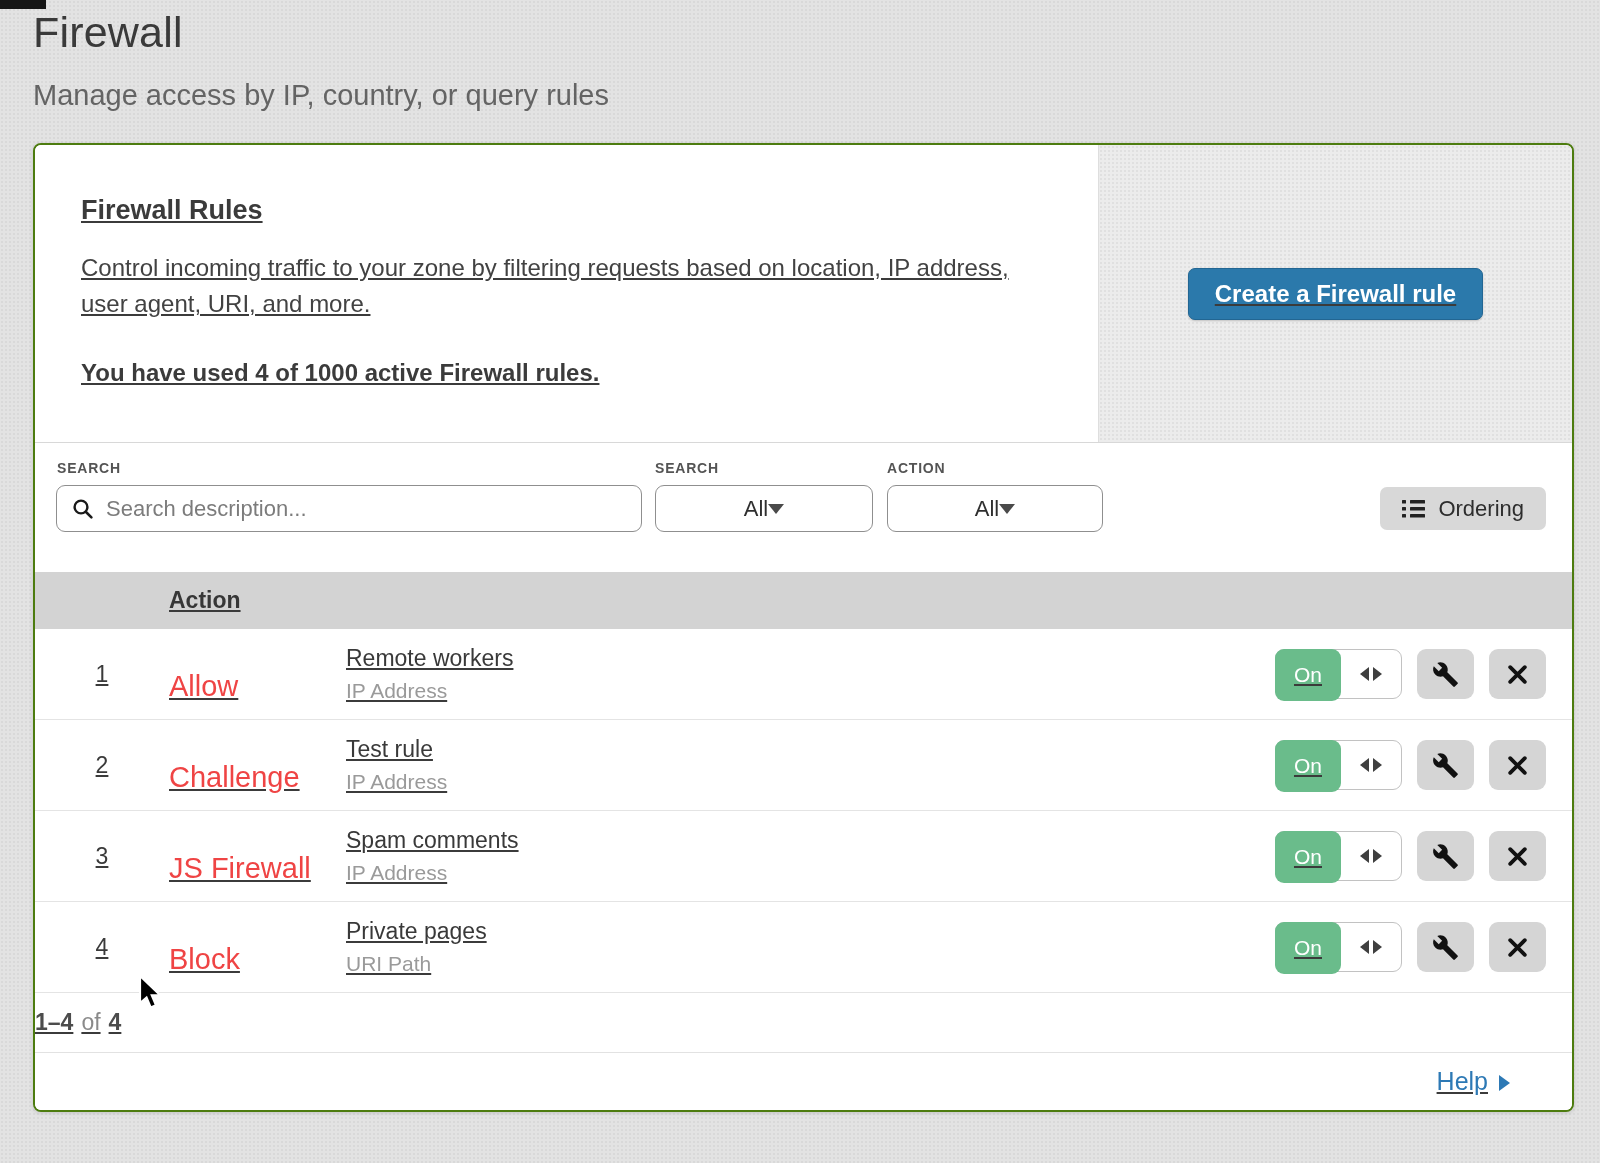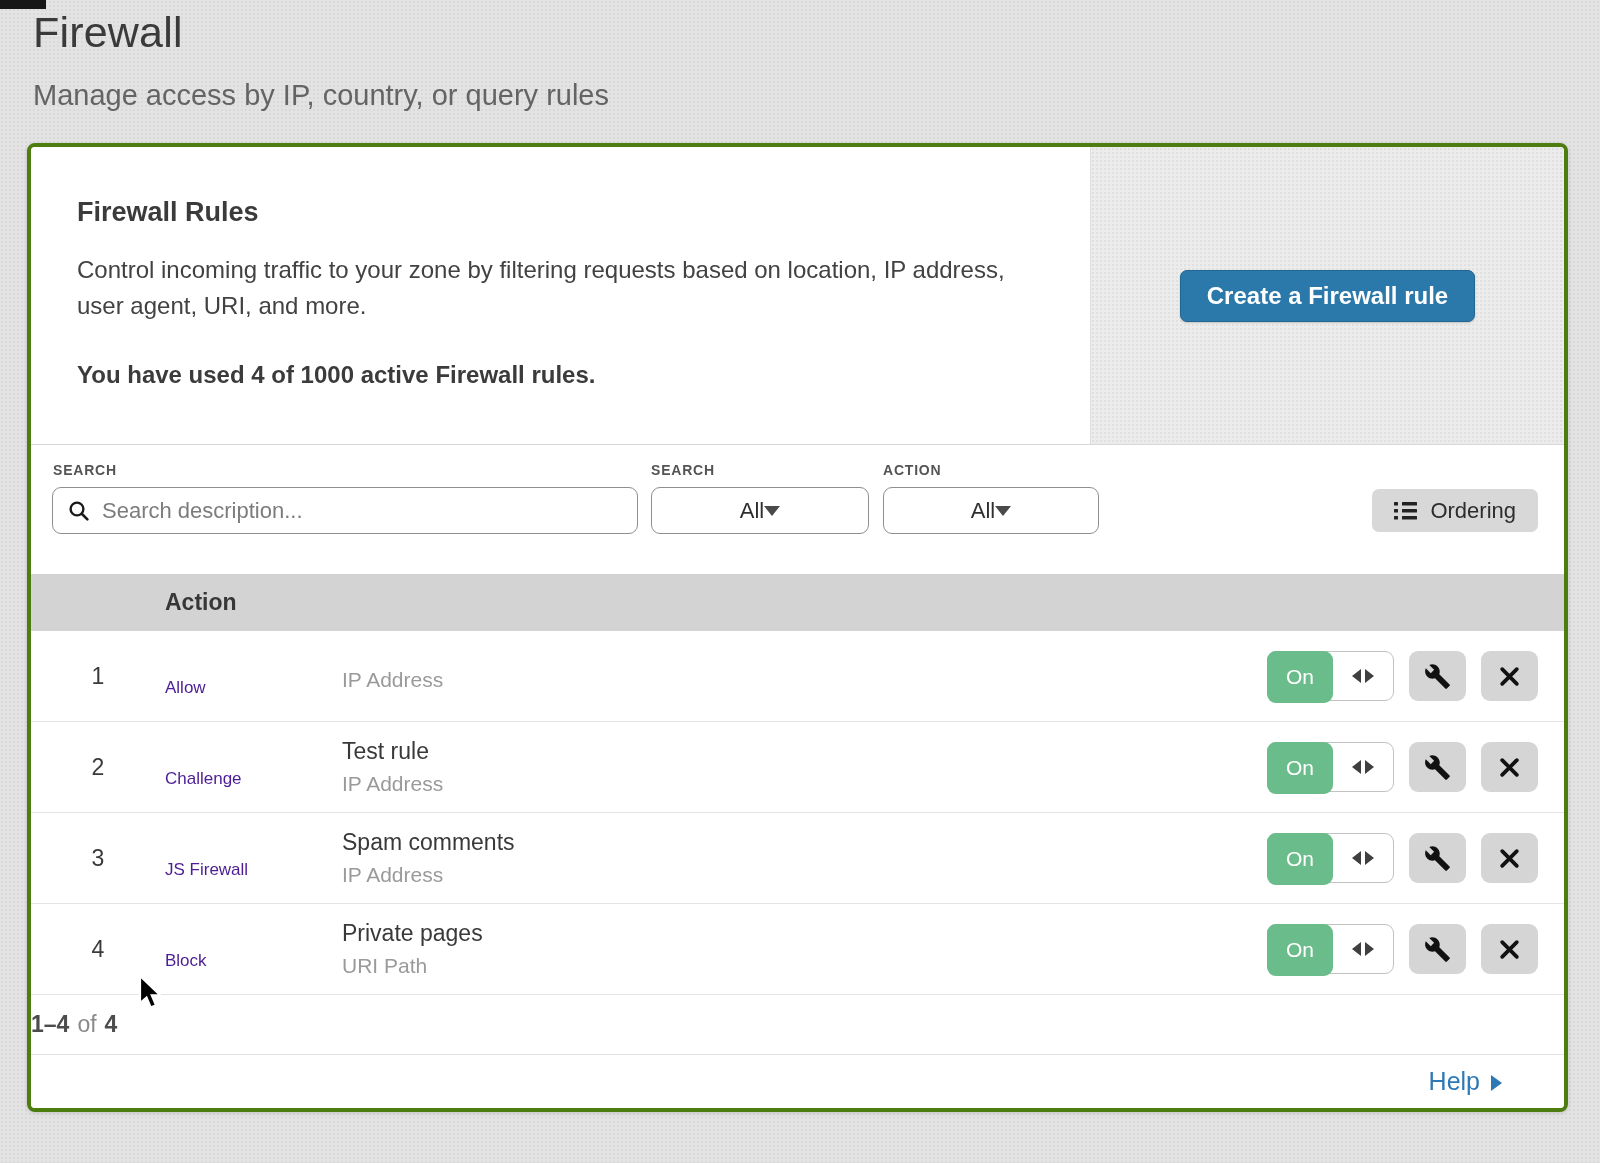--- a/index.html
+++ b/index.html
@@ -11,24 +11,24 @@
     background-size:4px 4px;
     position:relative;
     overflow:hidden;
     color:#3b3b3b;
   }
   .top-dark-strip { position:absolute; left:0; top:0; width:46px; height:9px; background:#161616; }
   .page-title { position:absolute; left:33px; top:8px; font-size:43px; font-weight:500; color:#3a3a3a; letter-spacing:0.2px; }
   .page-subtitle { position:absolute; left:33px; top:79px; font-size:29px; font-weight:400; color:#646464; }
 
   .card {
-    position:absolute; left:27px; top:143px; width:1541px; height:969px;
-    background:#fff; border:4px solid #4d7c0f; border-radius:8px;
+    position:absolute; left:33px; top:143px; width:1541px; height:969px;
+    background:#fff; border:2px solid #4d7c0f; border-radius:8px;
     box-shadow:0 1px 4px rgba(0,0,0,0.14);
-    display:flex; flex-direction:column; overflow:hidden;
+    display:flex; flex-direction:column; overflow:hidden;text-decoration:underline;
   }
 
   
   .card-top { display:flex; height:298px; border-bottom:1px solid #d8d8d8; flex:0 0 auto; }
   .card-top-left { flex:1 1 auto; padding:50px 48px 0 46px; background:#fff; }
   .card-heading { font-size:27px; font-weight:700; color:#3b3b3b; }
   .card-desc { margin-top:24px; font-size:24px; line-height:1.52; color:#424242; max-width:950px; }
   .card-usage { margin-top:36px; font-size:24px; font-weight:700; color:#3b3b3b; }
   .card-top-right {
     flex:0 0 474px; background-color:#ececec;
@@ -78,21 +78,21 @@
   
   .table-header {
     height:57px; background:#d3d3d3; display:flex; align-items:center; flex:0 0 auto;
     font-size:23px; font-weight:700; color:#373737;
   }
   .col-num { width:134px; text-align:center; flex:0 0 auto; }
   .col-action { width:177px; flex:0 0 auto; }
   .col-desc { flex:1 1 auto; }
   .rule-row { height:91px; display:flex; align-items:center; border-bottom:1px solid #e4e4e4; background:#fff; }
   .cell-num { width:134px; text-align:center; flex:0 0 auto; font-size:23px; color:#3a3a3a; }
-  .cell-action { width:177px; flex:0 0 auto; font-size:17px; color:#4c1d95;margin-top:24px; }
+  .cell-action { width:177px; flex:0 0 auto; font-size:29px; color:#ef4444;margin-top:24px; }
   .cell-desc { flex:1 1 auto; }
   .desc-title { font-size:23px; color:#393939; }
   .desc-sub { margin-top:7px; font-size:21px; color:#9a9a9a; }
   .cell-controls { flex:0 0 auto; display:flex; align-items:center; gap:15px; padding-right:26px; }
 
   .toggle {
     width:127px; height:50px; border-radius:9px; background:#fff;
     border:1px solid #c2c2c2; display:flex; position:relative; cursor:pointer;
     box-shadow:inset 0 0 0 0 transparent;
   }
@@ -178,20 +178,21 @@
 
   <div class="table-header">
     <div class="col-num"></div>
     <div class="col-action">Action</div>
   </div>
 
   <div class="rule-row">
     <div class="cell-num">1</div>
     <div class="cell-action">Allow</div>
     <div class="cell-desc">
+      <div class="desc-title">Remote workers</div>
       <div class="desc-sub">IP Address</div>
     </div>
     <div class="cell-controls">
       <div class="toggle">
         <div class="toggle-on-seg">On</div>
         <div class="toggle-arrows">
             <span class="tri-left"></span>
             <span class="tri-right"></span>
           </div>
       </div>

